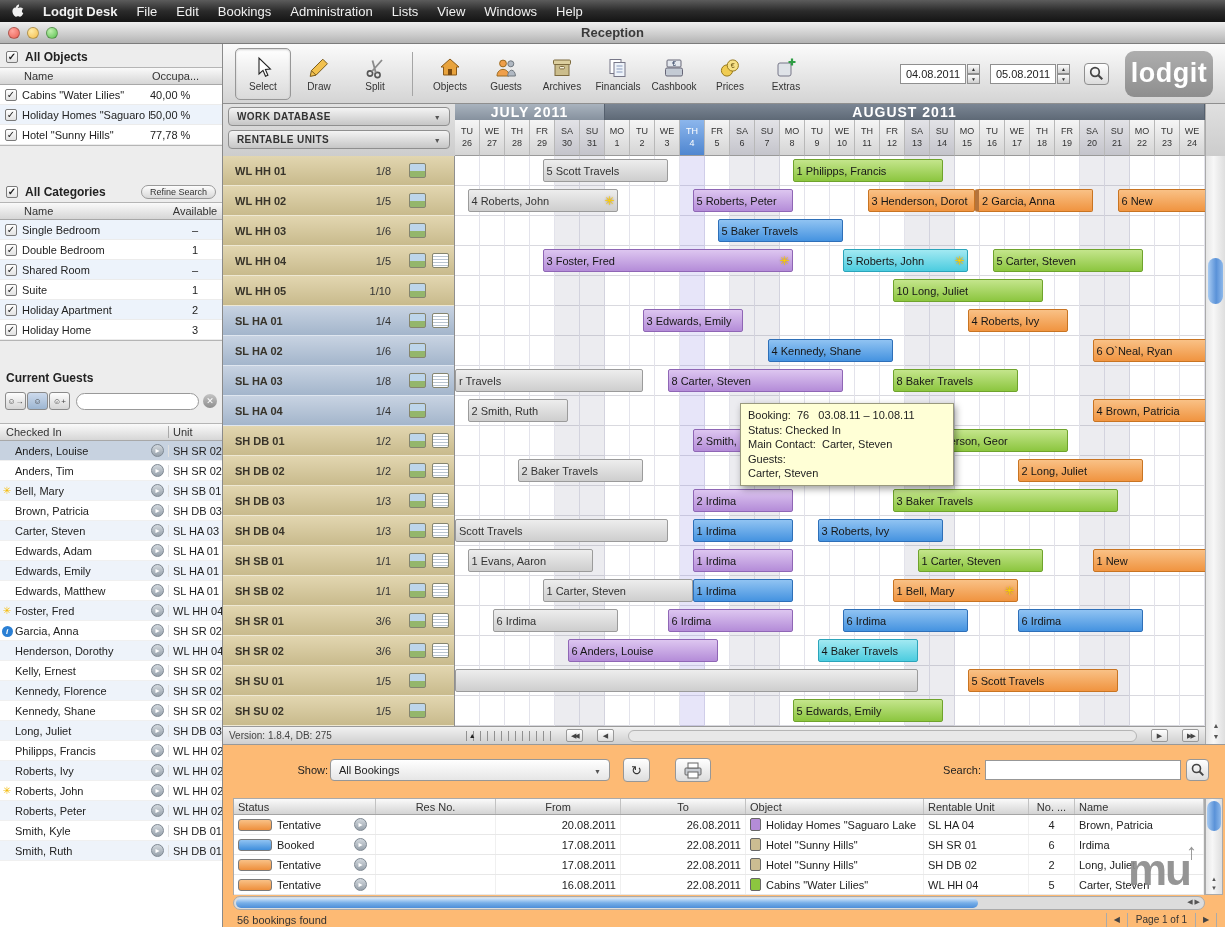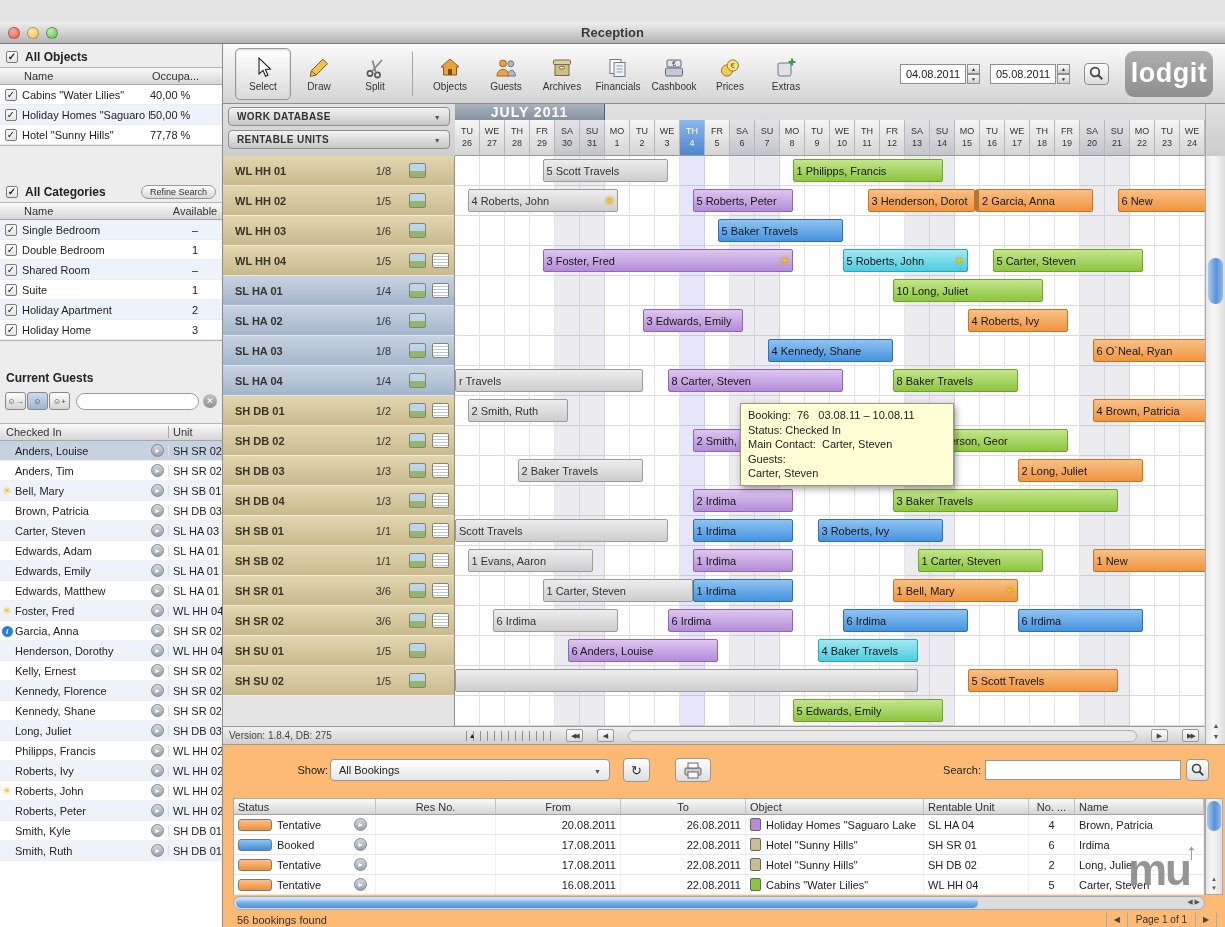--- a/index.html
+++ b/index.html
@@ -175,20 +175,38 @@
 .pagetext{font-size:10px;color:#333}
 
 .watermark{position:absolute;left:1128px;top:845px;z-index:20;color:#8d8d8d;font-weight:bold;font-size:44px;letter-spacing:-2px;opacity:.92;display:flex;align-items:flex-start}
 .watermark .wmarrow{font-size:22px;margin-top:-6px;margin-left:-4px}
 </style>
 </head>
 <body>
 
 <div id="app">
 
+  <div class="menubar">
+    <span class="apple">
+      <svg width="12" height="14" viewBox="0 0 12 14">
+          <path d="M6.4 3.2c.8-1 .7-2.3.6-2.7-.9 0-1.9.6-2.4 1.3-.5.6-.8 1.6-.6 2.5.9.1 1.8-.4 2.4-1.1zM9.9 7.3c0-1.7 1.4-2.5 1.4-2.5S10.2 3.4 8.6 3.4c-1.1 0-2 .6-2.5.6-.6 0-1.5-.6-2.5-.6C1.8 3.4.4 4.9.4 7.1c0 2.6 1.9 5.6 3.4 5.6.7 0 1.2-.5 2.2-.5 1 0 1.4.5 2.2.5 1.2 0 2.6-2 3.1-3.4-1-.4-1.4-1.3-1.4-2z" fill="#f0f0f0"></path>
+        </svg>
+    </span>
+    <span class="menu-app">Lodgit Desk</span>
+    <span id="menu-items" style="display:flex;gap:19px">
+        <span class="menu-item">File</span>
+        <span class="menu-item">Edit</span>
+        <span class="menu-item">Bookings</span>
+        <span class="menu-item">Administration</span>
+        <span class="menu-item">Lists</span>
+        <span class="menu-item">View</span>
+        <span class="menu-item">Windows</span>
+        <span class="menu-item">Help</span>
+      </span>
+  </div>
 
   <div class="titlebar">
     <span class="tl red"></span>
     <span class="tl yellow"></span>
     <span class="tl green"></span>
     <span class="wtitle">Reception</span>
   </div>
 
   <div class="sidebar">
     <div class="sec-label">
@@ -539,20 +557,21 @@
   <div class="capsule wdb">
     <span>WORK DATABASE</span>
       <span class="caret"></span>
   </div>
   <div class="capsule rnt">
     <span>RENTABLE UNITS</span>
       <span class="caret"></span>
   </div>
   <div class="months" id="months">
       <div class="month july" style="width:150px">JULY 2011</div>
+      <div class="month aug" style="width:600px">AUGUST 2011</div>
     </div>
   <div class="days" id="days">
       <div class="day">
         <span>TU</span>
         <span>26</span>
       </div>
       <div class="day">
         <span>WE</span>
         <span>27</span>
       </div>
@@ -692,20 +711,27 @@
         <span class="uicons">
           <span class="uic pic"></span>
         </span>
       </div>
       <div class="unit tan">
         <span class="uname">WL HH 04</span>
         <span class="ufrac">1/5</span>
         <span class="uicons">
           <span class="uic pic"></span>
           <span class="uic doc"></span>
+        </span>
+      </div>
+      <div class="unit tan">
+        <span class="uname">WL HH 05</span>
+        <span class="ufrac">1/10</span>
+        <span class="uicons">
+          <span class="uic pic"></span>
         </span>
       </div>
       <div class="unit blue">
         <span class="uname">SL HA 01</span>
         <span class="ufrac">1/4</span>
         <span class="uicons">
           <span class="uic pic"></span>
           <span class="uic doc"></span>
         </span>
       </div>

